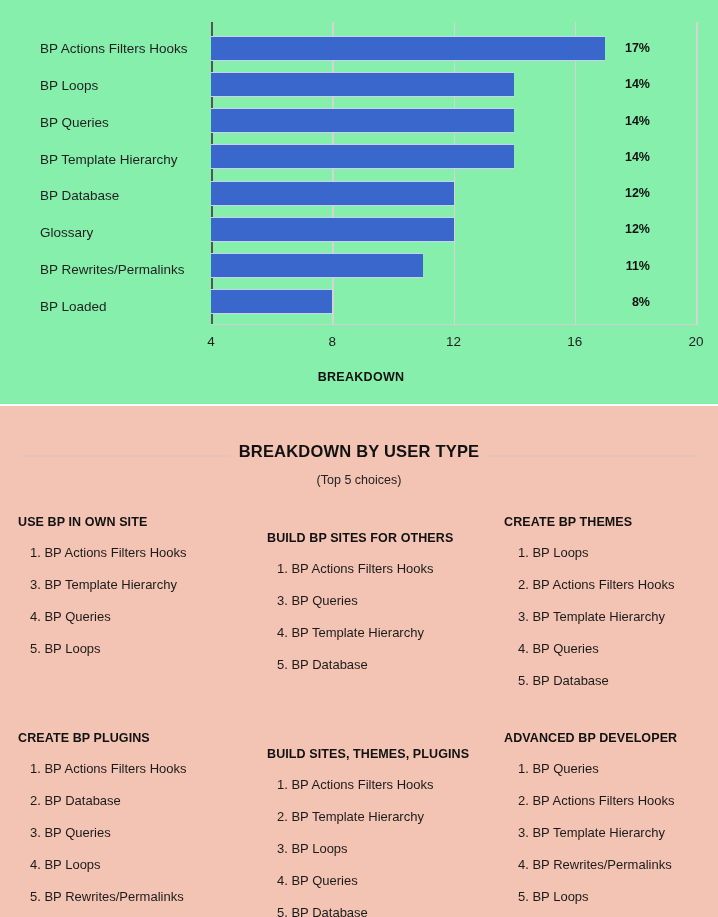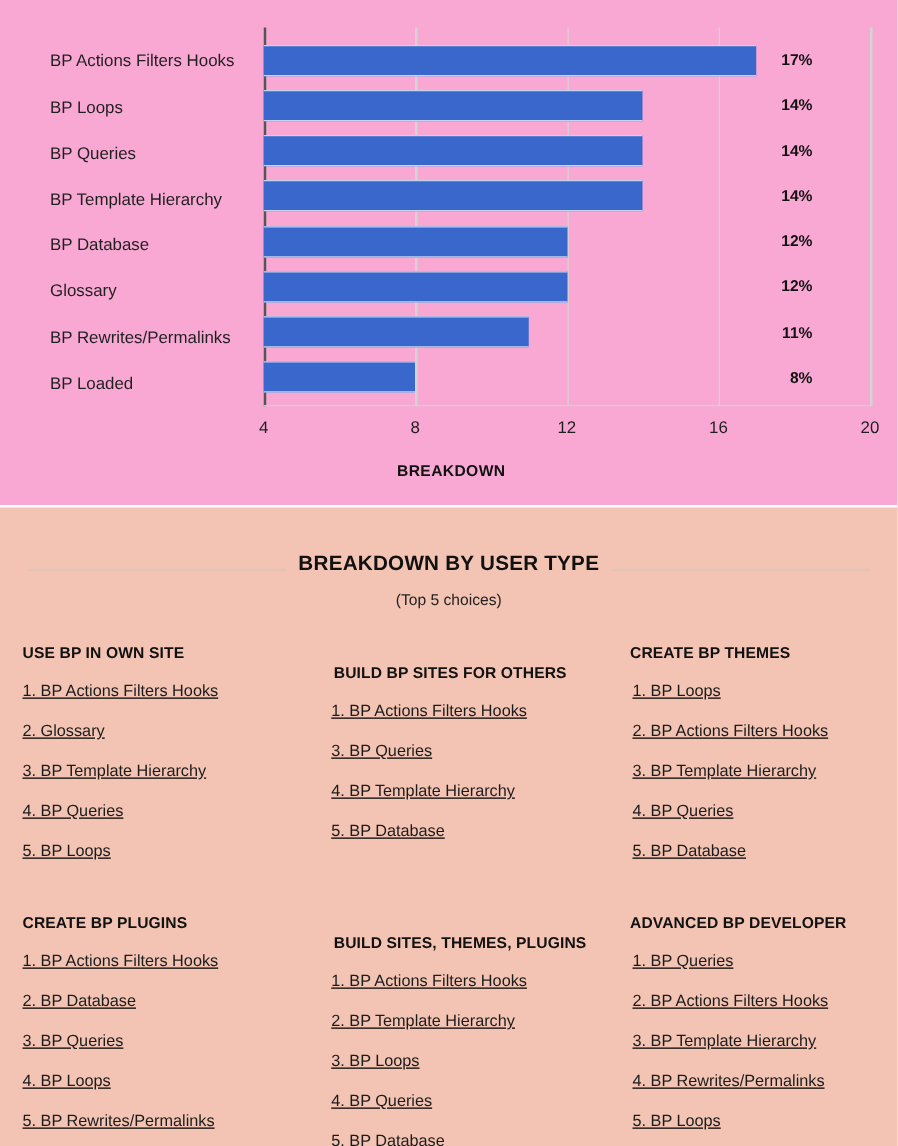--- a/index.html
+++ b/index.html
@@ -14,21 +14,21 @@
     font-family: "Liberation Sans", sans-serif;
     overflow: hidden;
     position: relative;
   }
 
   
   #chart-section {
     position: relative;
     width: 718px;
     height: 404px;
-    background: #f9a8d4;
+    background: #86efac;
   }
 
   
   #y-axis-title {
     position: absolute;
     left: 9px;
     top: 26px;
     width: 300px;
     height: 22px;
     transform: rotate(-90deg);
@@ -224,23 +224,22 @@
   .group-title {
     font-size: 12.5px;
     font-weight: bold;
     letter-spacing: 0.1px;
     color: #111111;
     margin-bottom: 16px;
     white-space: nowrap;
   }
   .group-list {
     list-style: none;
-    margin: 0;
+    margin: 12px;
     padding: 0;
-    text-decoration: underline;
   }
   .group-list li {
     font-size: 13px;
     color: #1b1b1b;
     margin-bottom: 17px;
     white-space: nowrap;
   }
   .group.col2 .group-title { padding-left: 12px; margin-top: 16px; }
   .group.col2 .group-list li { padding-left: 10px; }
   .group.col3 .group-title { padding-left: 12px; }
@@ -328,21 +327,20 @@
     <div id="breakdown-rule"></div>
     <div id="breakdown-title"><span>BREAKDOWN BY USER TYPE</span></div>
   </div>
   <div id="breakdown-subtitle">(Top 5 choices)</div>
 
   <div id="groups-grid">
       <div class="group">
         <div class="group-title">USE BP IN OWN SITE</div>
         <ul class="group-list">
           <li>1.  BP Actions Filters Hooks</li>
-          <li>2. Glossary</li>
           <li>3. BP Template Hierarchy</li>
           <li>4. BP Queries</li>
           <li>5. BP Loops</li>
         </ul>
       </div>
       <div class="group col2">
         <div class="group-title">BUILD BP SITES FOR OTHERS</div>
         <ul class="group-list">
           <li>1.  BP Actions Filters Hooks</li>
           <li>3. BP Queries</li>

